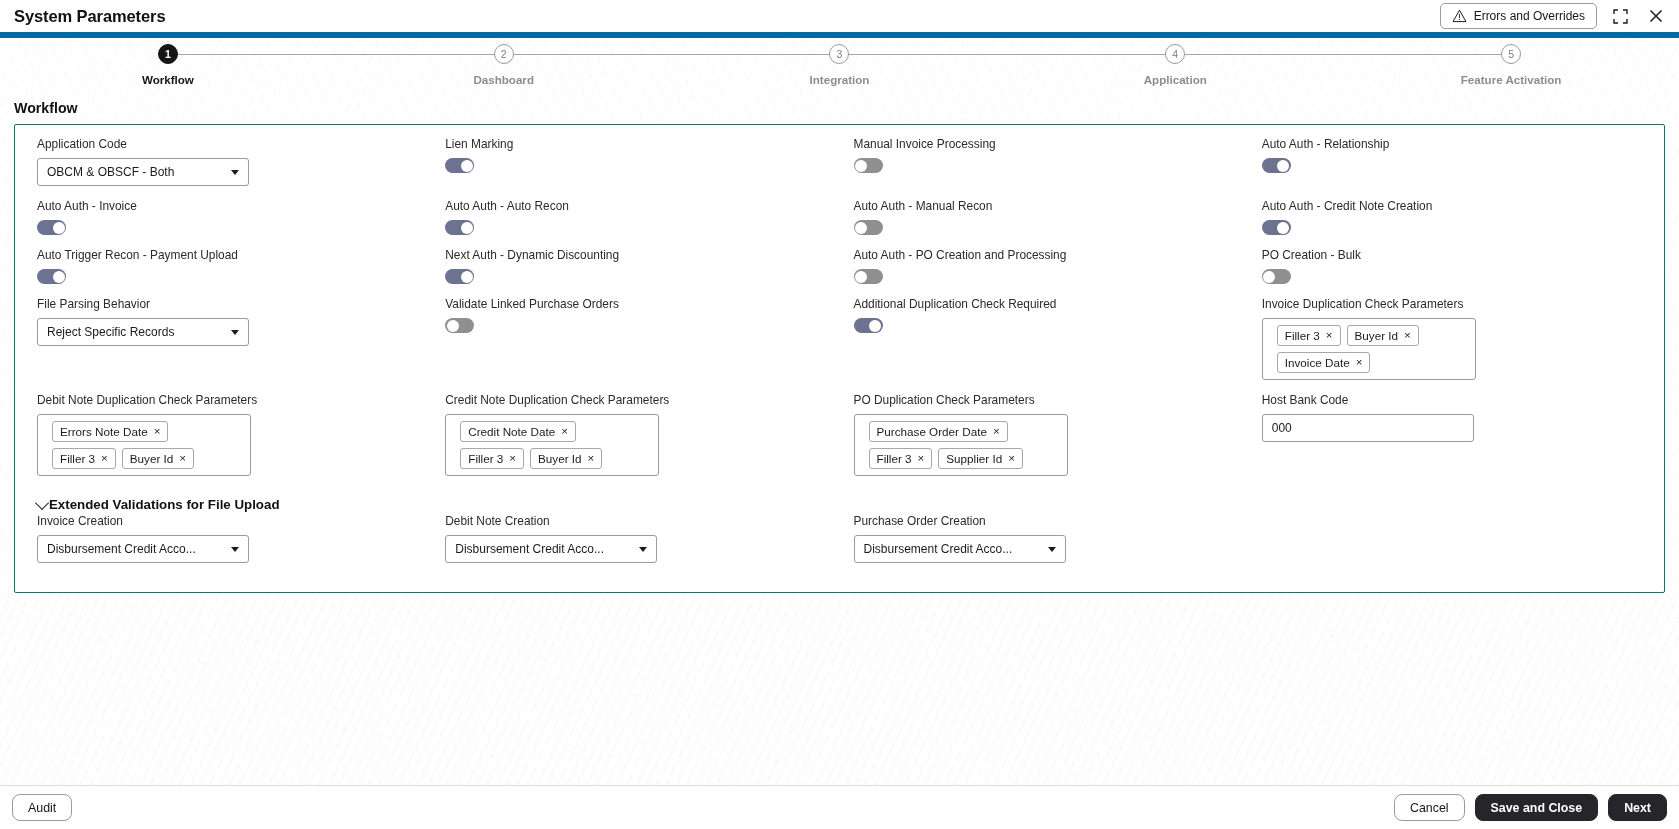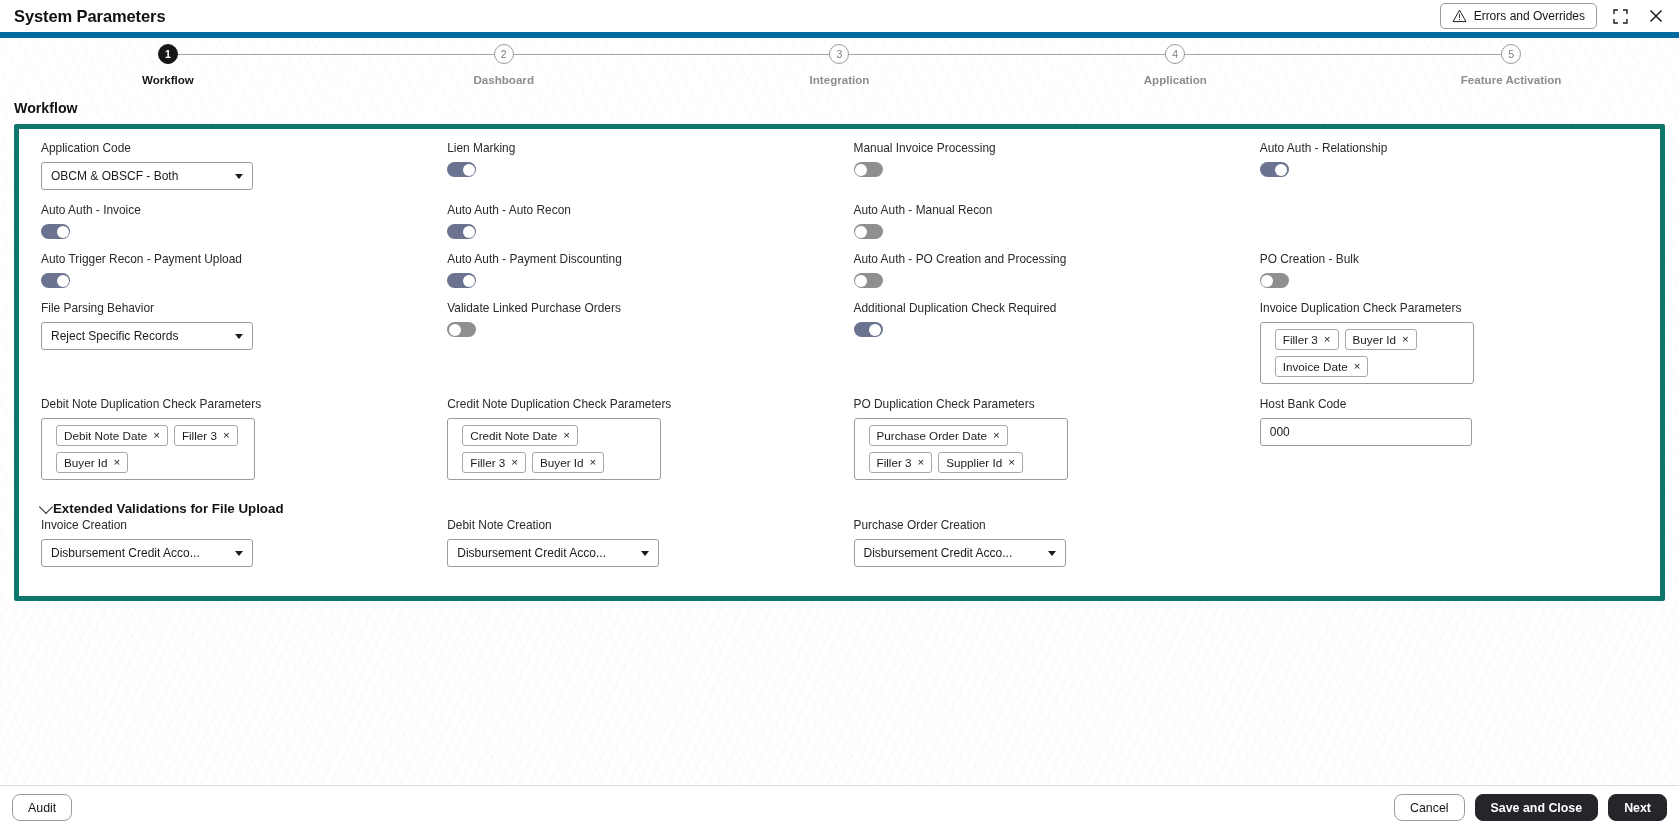--- a/index.html
+++ b/index.html
@@ -124,21 +124,21 @@
     font-size: 14.2px; font-weight: bold;
     padding: 4px 0 8px 14px;
     color: #111111;
   }
 
   
   .card {
     position: relative; z-index: 4;
     margin: 0 14px;
     background: #ffffff;
-    border: 5px solid #0f766e;
+    border: 1px solid #0f766e;
     border-radius: 2px;
     padding: 12px 8px 16px 8px;
   }
   .grid4 {
     display: grid;
     grid-template-columns: repeat(4, 1fr);
     column-gap: 0; row-gap: 0;
   }
   .field { padding: 0 14px 13px 14px; }
   .flabel {
@@ -381,31 +381,37 @@
         <div class="toggle">
             <span class="knob"></span>
           </div>
       </div>
       <div class="field">
         <div class="flabel">Auto Auth - Manual Recon</div>
         <div class="toggle off">
             <span class="knob"></span>
           </div>
       </div>
+      <div class="field">
+        <div class="flabel">Auto Auth - Credit Note Creation</div>
+        <div class="toggle">
+            <span class="knob"></span>
+          </div>
+      </div>
     </div>
 
     <div class="grid4">
       <div class="field">
         <div class="flabel">Auto Trigger Recon - Payment Upload</div>
         <div class="toggle">
             <span class="knob"></span>
           </div>
       </div>
       <div class="field">
-        <div class="flabel">Auto Auth - Payment Discounting</div>
+        <div class="flabel">Next Auth - Dynamic Discounting</div>
         <div class="toggle">
             <span class="knob"></span>
           </div>
       </div>
       <div class="field">
         <div class="flabel">Auto Auth - PO Creation and Processing</div>
         <div class="toggle off">
             <span class="knob"></span>
           </div>
       </div>
@@ -454,21 +460,21 @@
           </span>
         </div>
       </div>
     </div>
 
     <div class="grid4">
       <div class="field">
         <div class="flabel">Debit Note Duplication Check Parameters</div>
         <div class="chipbox">
           <span class="chip">
-            <span>Debit Note Date</span>
+            <span>Errors Note Date</span>
             <span class="x">×</span>
           </span>
           <span class="chip">
             <span>Filler 3</span>
             <span class="x">×</span>
           </span>
           <span class="chip">
             <span>Buyer Id</span>
             <span class="x">×</span>
           </span>

